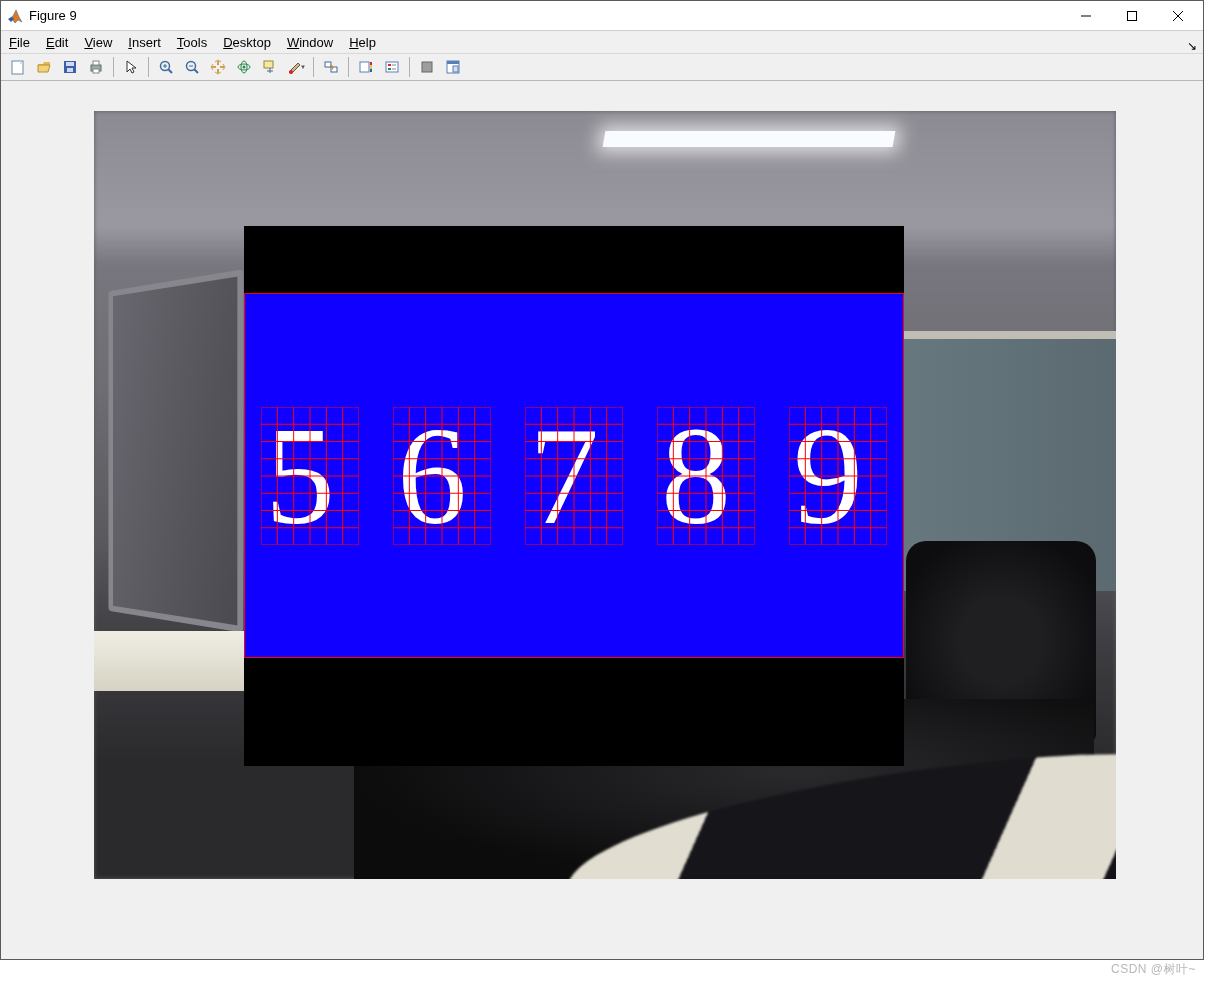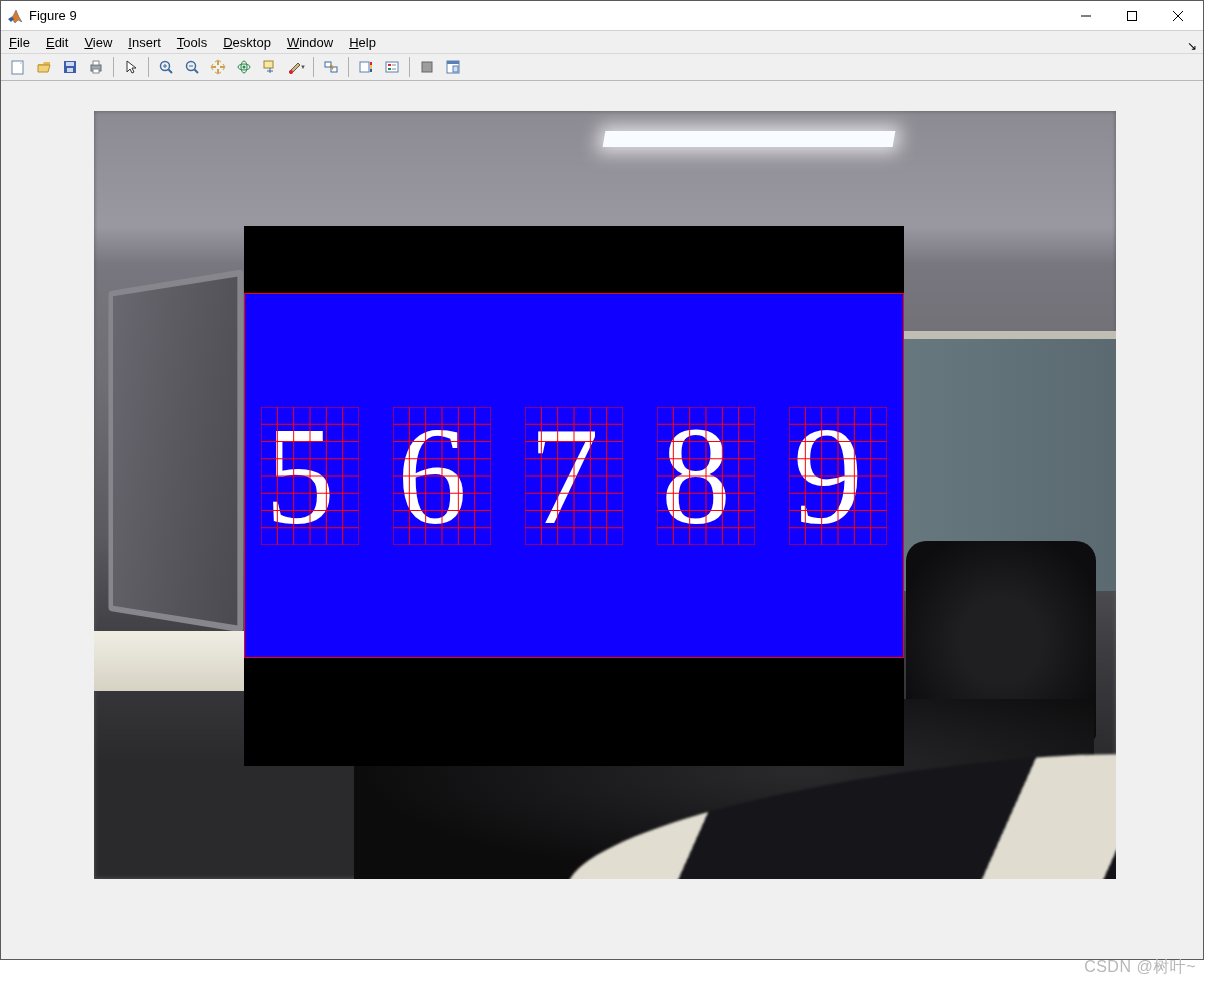--- a/index.html
+++ b/index.html
@@ -37,21 +37,21 @@
   .dark-fg { position:absolute; left:260px; bottom:0; width:740px; height:180px; background: radial-gradient(ellipse at 60% 40%, #2a2a2d, #0c0c0d 70%); }
   .cloth { position:absolute; left:470px; bottom:-30px; width:720px; height:140px; background: linear-gradient(120deg,#e2ddd1 0 20%, #15151a 20% 60%, #e0dccf 60% 76%, #121217 76%); transform: rotate(-6deg); border-radius:60% 40% 0 0; filter: blur(1px); }
 
   .black-board { position:absolute; left:150px; top:115px; width:660px; height:540px; background:#000; }
   .blue-panel { position:absolute; left:150px; top:182px; width:660px; height:365px; background:#1000ff; border:1px solid #ff0000; }
   .digits { position:absolute; left:150px; top:290px; width:660px; height:150px; display:flex; justify-content:space-around; align-items:center; }
   .digit-cell { position:relative; width:90px; height:130px; }
   .digit-cell .d { font-family: "Times New Roman", serif; font-size:140px; line-height:130px; color:#fff; position:relative; z-index:1; }
   .digit-cell svg.grid { position:absolute; left:-4px; top:-4px; width:98px; height:138px; z-index:2; pointer-events:none; }
 
-  .watermark { position:absolute; right:14px; bottom:6px; font-size:16px; color:#b8b8b8; letter-spacing:0.5px; }
+  .watermark { position:absolute; right:14px; bottom:6px; font-size:12px; color:#b8b8b8; letter-spacing:0.5px; }
 </style>
 </head>
 <body>
 
 <div class="window">
 
   <div class="titlebar">
     <span class="app-icon">
       <svg width="16" height="16" viewBox="0 0 16 16">
           <path d="M2 11 L6 8 L9 2 L12 9 L15 14 L11 12 L8 15 L5 11 Z" fill="#e07820" stroke="#2b5faa" stroke-width="0.5"></path>

